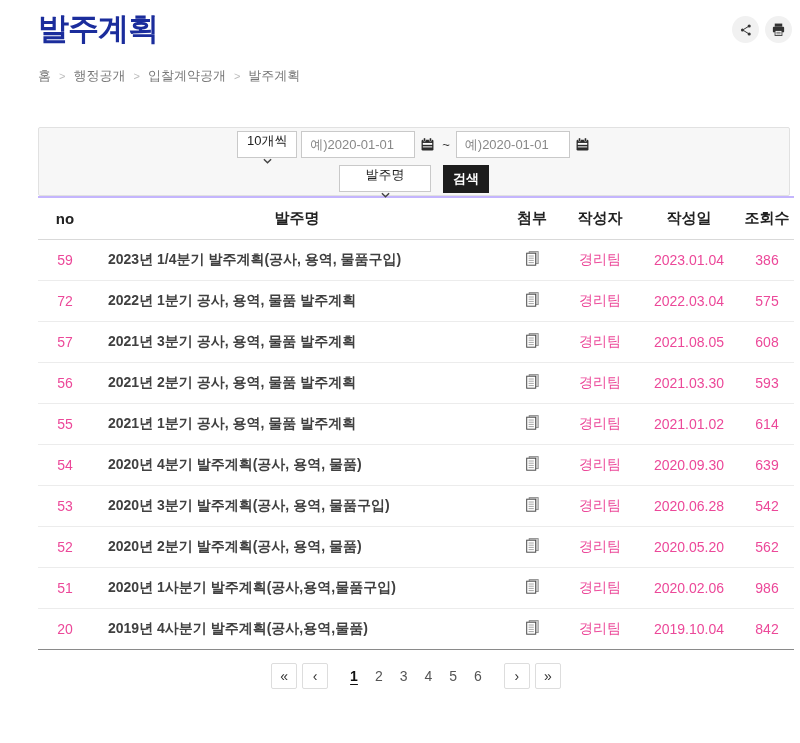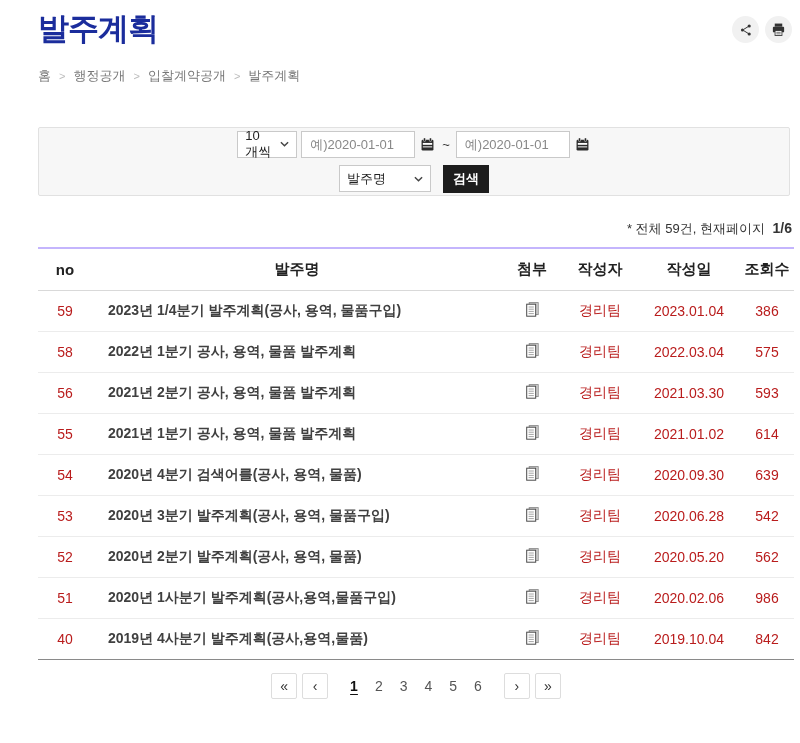--- a/index.html
+++ b/index.html
@@ -29,21 +29,21 @@
   
   .search-panel {
     margin-top:42px; height:69px; width:752px;
     background:#f7f7f7; border:1px solid #e1e1e1; border-radius:2px;
     display:flex; flex-direction:column; justify-content:center; align-items:center; gap:7px;
   }
   .search-row { display:flex; align-items:center; gap:4px; }
   .fake-select {
     background:#fff; border:1px solid #c9c9c9; height:27px;
     display:flex; align-items:center; justify-content:space-between;
-    font-size:13px; color:#222; padding:0 7px; cursor:pointer; gap:8px;
+    font-size:13px; color:#222; padding:0 7px; cursor:pointer; gap:8px;flex-direction:column;
   }
   .sel-perpage { width:60px; }
   .sel-field { width:92px; }
   .text-input {
     height:27px; border:1px solid #c9c9c9; background:#fff;
     font-size:13px; color:#222; padding:0 8px;
     font-family:"Liberation Sans","DejaVu Sans",sans-serif;
   }
   .text-input::placeholder { color:#888; }
   .date-input { width:114px; }
@@ -61,21 +61,21 @@
   .summary .page-ind { font-weight:bold; font-size:14px; margin-left:4px; }
 
   
   table { width:756px; border-collapse:collapse; table-layout:fixed; border-top:2px solid #c4b5fd; }
   col.c-no{width:54px;} col.c-title{width:410px;} col.c-att{width:60px;}
   col.c-writer{width:76px;} col.c-date{width:102px;} col.c-views{width:54px;}
   th {
     height:42px; font-size:15px; font-weight:bold; color:#222;
     border-bottom:1px solid #d9d9d9; text-align:center;
   }
-  td { height:41px; border-bottom:1px solid #ececec; font-size:14px; color:#b91c1c; text-align:center; }
+  td { height:41px; border-bottom:1px solid #ececec; font-size:14px; color:#ec4899; text-align:center; }
   td.cell-title { text-align:left; padding-left:16px; font-weight:bold; color:#404040; font-size:14px; cursor:pointer; }
   tbody tr:last-child td { border-bottom:1px solid #8a8a8a; }
   .att-btn { background:none; border:none; cursor:pointer; padding:0; }
 
   
   .pagination { margin-top:13px; display:flex; justify-content:center; align-items:center; }
   .pg-box {
     width:26px; height:26px; background:#fff; border:1px solid #ddd; border-radius:2px;
     font-size:14px; color:#333; cursor:pointer; display:flex; align-items:center; justify-content:center;
     font-family:"Liberation Sans","DejaVu Sans",sans-serif;
@@ -170,24 +170,20 @@
         <span style="display:flex;">
           <svg width="9" height="6" viewBox="0 0 10 6">
               <path d="M1 1l4 4 4-4" stroke="#444" stroke-width="1.6" fill="none"></path>
             </svg>
         </span>
       </div>
       <button class="search-btn">검색</button>
     </div>
   </div>
 
-  <div class="summary">
-    <span>* 전체 59건, 현재페이지</span>
-    <span class="page-ind">1/6</span>
-  </div>
 
   <table>
     <colgroup>
       <col class="c-no">
         <col class="c-title">
         <col class="c-att">
       <col class="c-writer">
         <col class="c-date">
         <col class="c-views">
     </colgroup>
@@ -219,41 +215,62 @@
             </svg>
           </span>
         </button>
       </td>
       <td>경리팀</td>
       <td>2023.01.04</td>
       <td>386</td>
     </tr>
 
     <tr>
-      <td>58</td>
+      <td>72</td>
       <td class="cell-title">2022년 1분기 공사, 용역, 물품 발주계획</td>
       <td>
         <button class="att-btn">
           <span style="display:inline-flex;">
             <svg width="13" height="15" viewBox="0 0 13 15">
               <rect x="3.2" y="0.6" width="9" height="12" fill="#d6d6d6" stroke="#8a8a8a" stroke-width="0.9"></rect>
               <rect x="0.7" y="2.2" width="9" height="12" fill="#fff" stroke="#4a4a4a" stroke-width="1"></rect>
               <line x1="2.6" y1="5" x2="7.8" y2="5" stroke="#9a9a9a" stroke-width="0.9"></line>
               <line x1="2.6" y1="7.2" x2="7.8" y2="7.2" stroke="#9a9a9a" stroke-width="0.9"></line>
               <line x1="2.6" y1="9.4" x2="7.8" y2="9.4" stroke="#9a9a9a" stroke-width="0.9"></line>
               <line x1="2.6" y1="11.6" x2="7.8" y2="11.6" stroke="#9a9a9a" stroke-width="0.9"></line>
             </svg>
           </span>
         </button>
       </td>
       <td>경리팀</td>
       <td>2022.03.04</td>
       <td>575</td>
     </tr>
 
+    <tr>
+      <td>57</td>
+      <td class="cell-title">2021년 3분기 공사, 용역, 물품 발주계획</td>
+      <td>
+        <button class="att-btn">
+          <span style="display:inline-flex;">
+            <svg width="13" height="15" viewBox="0 0 13 15">
+              <rect x="3.2" y="0.6" width="9" height="12" fill="#d6d6d6" stroke="#8a8a8a" stroke-width="0.9"></rect>
+              <rect x="0.7" y="2.2" width="9" height="12" fill="#fff" stroke="#4a4a4a" stroke-width="1"></rect>
+              <line x1="2.6" y1="5" x2="7.8" y2="5" stroke="#9a9a9a" stroke-width="0.9"></line>
+              <line x1="2.6" y1="7.2" x2="7.8" y2="7.2" stroke="#9a9a9a" stroke-width="0.9"></line>
+              <line x1="2.6" y1="9.4" x2="7.8" y2="9.4" stroke="#9a9a9a" stroke-width="0.9"></line>
+              <line x1="2.6" y1="11.6" x2="7.8" y2="11.6" stroke="#9a9a9a" stroke-width="0.9"></line>
+            </svg>
+          </span>
+        </button>
+      </td>
+      <td>경리팀</td>
+      <td>2021.08.05</td>
+      <td>608</td>
+    </tr>
 
     <tr>
       <td>56</td>
       <td class="cell-title">2021년 2분기 공사, 용역, 물품 발주계획</td>
       <td>
         <button class="att-btn">
           <span style="display:inline-flex;">
             <svg width="13" height="15" viewBox="0 0 13 15">
               <rect x="3.2" y="0.6" width="9" height="12" fill="#d6d6d6" stroke="#8a8a8a" stroke-width="0.9"></rect>
               <rect x="0.7" y="2.2" width="9" height="12" fill="#fff" stroke="#4a4a4a" stroke-width="1"></rect>
@@ -287,21 +304,21 @@
           </span>
         </button>
       </td>
       <td>경리팀</td>
       <td>2021.01.02</td>
       <td>614</td>
     </tr>
 
     <tr>
       <td>54</td>
-      <td class="cell-title">2020년 4분기 검색어를(공사, 용역, 물품)</td>
+      <td class="cell-title">2020년 4분기 발주계획(공사, 용역, 물품)</td>
       <td>
         <button class="att-btn">
           <span style="display:inline-flex;">
             <svg width="13" height="15" viewBox="0 0 13 15">
               <rect x="3.2" y="0.6" width="9" height="12" fill="#d6d6d6" stroke="#8a8a8a" stroke-width="0.9"></rect>
               <rect x="0.7" y="2.2" width="9" height="12" fill="#fff" stroke="#4a4a4a" stroke-width="1"></rect>
               <line x1="2.6" y1="5" x2="7.8" y2="5" stroke="#9a9a9a" stroke-width="0.9"></line>
               <line x1="2.6" y1="7.2" x2="7.8" y2="7.2" stroke="#9a9a9a" stroke-width="0.9"></line>
               <line x1="2.6" y1="9.4" x2="7.8" y2="9.4" stroke="#9a9a9a" stroke-width="0.9"></line>
               <line x1="2.6" y1="11.6" x2="7.8" y2="11.6" stroke="#9a9a9a" stroke-width="0.9"></line>
@@ -374,21 +391,21 @@
             </svg>
           </span>
         </button>
       </td>
       <td>경리팀</td>
       <td>2020.02.06</td>
       <td>986</td>
     </tr>
 
     <tr>
-      <td>40</td>
+      <td>20</td>
       <td class="cell-title">2019년 4사분기 발주계획(공사,용역,물품)</td>
       <td>
         <button class="att-btn">
           <span style="display:inline-flex;">
             <svg width="13" height="15" viewBox="0 0 13 15">
               <rect x="3.2" y="0.6" width="9" height="12" fill="#d6d6d6" stroke="#8a8a8a" stroke-width="0.9"></rect>
               <rect x="0.7" y="2.2" width="9" height="12" fill="#fff" stroke="#4a4a4a" stroke-width="1"></rect>
               <line x1="2.6" y1="5" x2="7.8" y2="5" stroke="#9a9a9a" stroke-width="0.9"></line>
               <line x1="2.6" y1="7.2" x2="7.8" y2="7.2" stroke="#9a9a9a" stroke-width="0.9"></line>
               <line x1="2.6" y1="9.4" x2="7.8" y2="9.4" stroke="#9a9a9a" stroke-width="0.9"></line>

